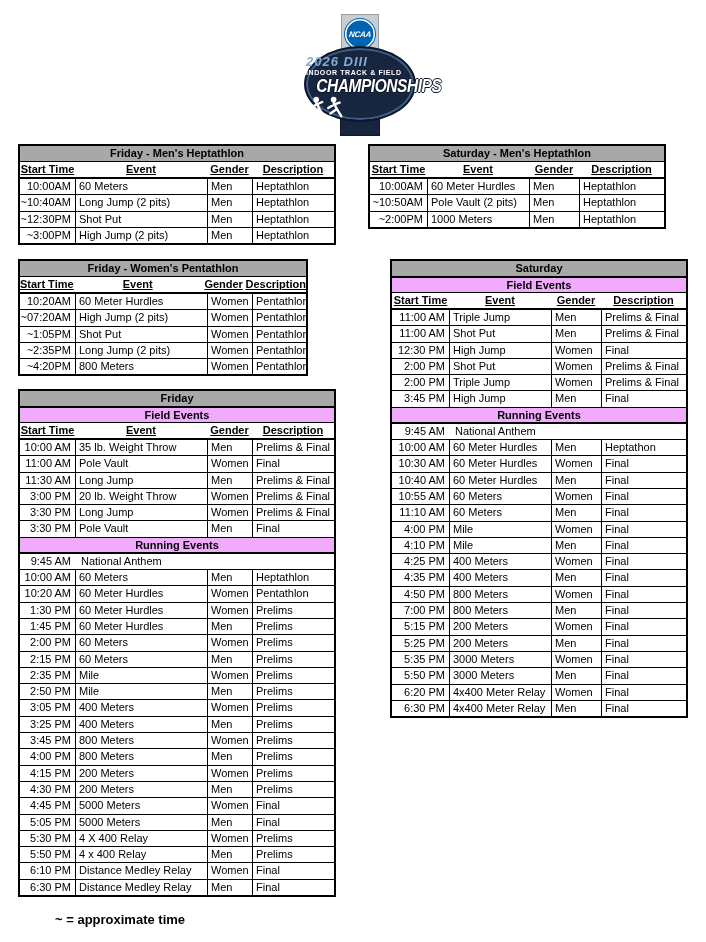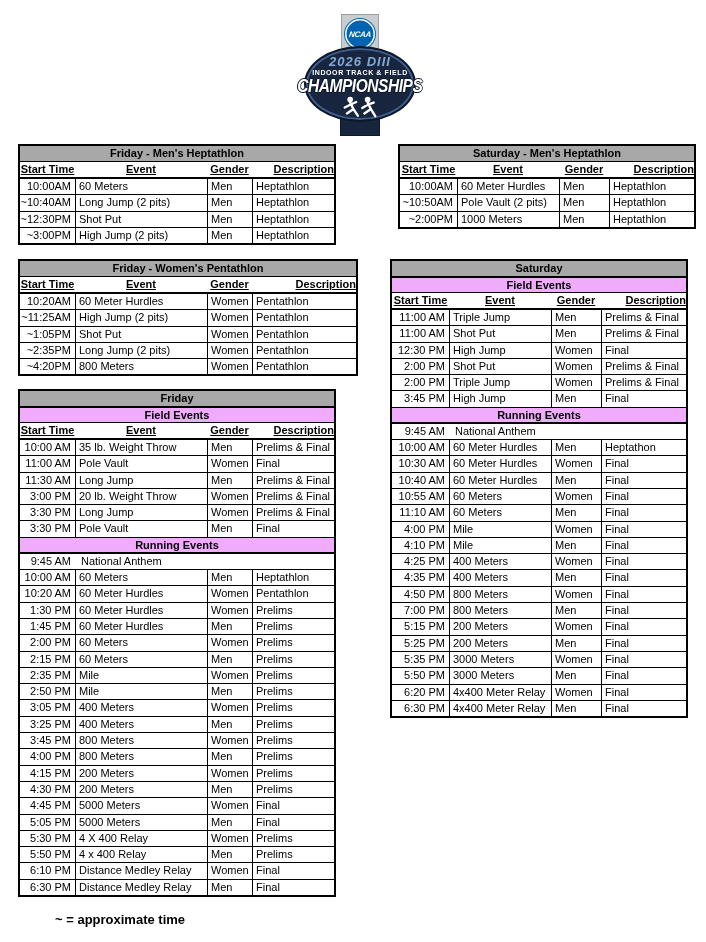--- a/index.html
+++ b/index.html
@@ -26,21 +26,21 @@
     letter-spacing:-0.3px;transform:skewX(-6deg);
   }
   .logo .tab{
     position:absolute;left:40px;top:104px;width:40px;height:26px;
     background:#18253e;border:1px solid #0d1726;z-index:1;
   }
   .logo .badge{
     position:absolute;left:4px;top:40px;width:112px;height:76px;
     background:#18253e;border:2px solid #0d1726;border-radius:50%;
     box-shadow:inset 0 0 0 2px #3e5f8f;z-index:2;
-    display:flex;flex-direction:column;align-items:center;
+    display:flex;flex-direction:column;align-items:flex-start;
   }
   .logo .l1{
     margin-top:8px;font-size:13px;font-weight:bold;font-style:italic;
     color:#86a9d4;letter-spacing:1px;white-space:nowrap;line-height:12px;
   }
   .logo .l2{
     margin-top:1px;font-size:7px;font-weight:bold;color:#ffffff;
     letter-spacing:0.6px;white-space:nowrap;line-height:8px;
   }
   .logo .l3{
@@ -50,23 +50,23 @@
     text-shadow:1px 0 #0a1526,-1px 0 #0a1526,0 1px #0a1526,0 -1px #0a1526;
   }
   .logo .runners{margin-top:0;}
 
   
   .tbl{
     position:absolute;background:#fff;border:2px solid #000;
     font-size:11px;
   }
   #t-fri-hep {left:18px; top:144px; width:318px;}
-  #t-fri-pent{left:18px; top:259px; width:340px;}
+  #t-fri-pent{left:18px; top:259px; width:290px;}
   #t-fri     {left:18px; top:389px; width:318px;}
-  #t-sat-hep {left:398px;top:144px; width:298px;}
+  #t-sat-hep {left:368px;top:144px; width:298px;}
   #t-sat     {left:390px;top:259px; width:298px;}
   .tleft {--tw:55px;--ew:132px;--gw:45px;}
   .tright{--tw:57px;--ew:102px;--gw:50px;}
 
   .row{width:100%;overflow:hidden;white-space:nowrap;}
   .title-bar{
     height:16px;background:#a8a8a8;border-bottom:1px solid #000;
     font-weight:bold;text-align:center;line-height:15px;
   }
   .sect-bar{
@@ -74,21 +74,21 @@
     font-weight:bold;text-align:center;line-height:14px;
   }
   .col-head{
     height:16px;background:#fff;border-bottom:1px solid #000;
     display:flex;line-height:14px;font-weight:bold;
   }
   .col-head .hc{text-align:center;}
   .col-head .hc0{width:var(--tw);}
   .col-head .hc1{width:var(--ew);}
   .col-head .hc2{width:var(--gw);}
-  .col-head .hc3{flex:1;text-align:right;}
+  .col-head .hc3{flex:1;}
   .col-head .u{text-decoration:underline;}
 
   .data{height:16.3px;border-top:1px solid #000;display:flex;line-height:14.5px;}
   .data > div{overflow:hidden;white-space:nowrap;}
   .ct{width:var(--tw);text-align:right;padding-right:4px;}
   .ce{width:var(--ew);padding-left:3px;border-left:1px solid #000;}
   .cg{width:var(--gw);padding-left:3px;border-left:1px solid #000;}
   .cd{flex:1;padding-left:3px;border-left:1px solid #000;}
   .span-label{padding-left:6px;}
 
@@ -162,21 +162,21 @@
         <div class="hc hc2"><span class="u">Gender</span></div>
         <div class="hc hc3"><span class="u">Description</span></div>
       </div>
       <div class="row data">
         <div class="ct">10:20AM</div>
         <div class="ce">60 Meter Hurdles</div>
         <div class="cg">Women</div>
         <div class="cd">Pentathlon</div>
       </div>
       <div class="row data">
-        <div class="ct">~11:25AM</div>
+        <div class="ct">~07:20AM</div>
         <div class="ce">High Jump (2 pits)</div>
         <div class="cg">Women</div>
         <div class="cd">Pentathlon</div>
       </div>
       <div class="row data">
         <div class="ct">~1:05PM</div>
         <div class="ce">Shot Put</div>
         <div class="cg">Women</div>
         <div class="cd">Pentathlon</div>
       </div>

